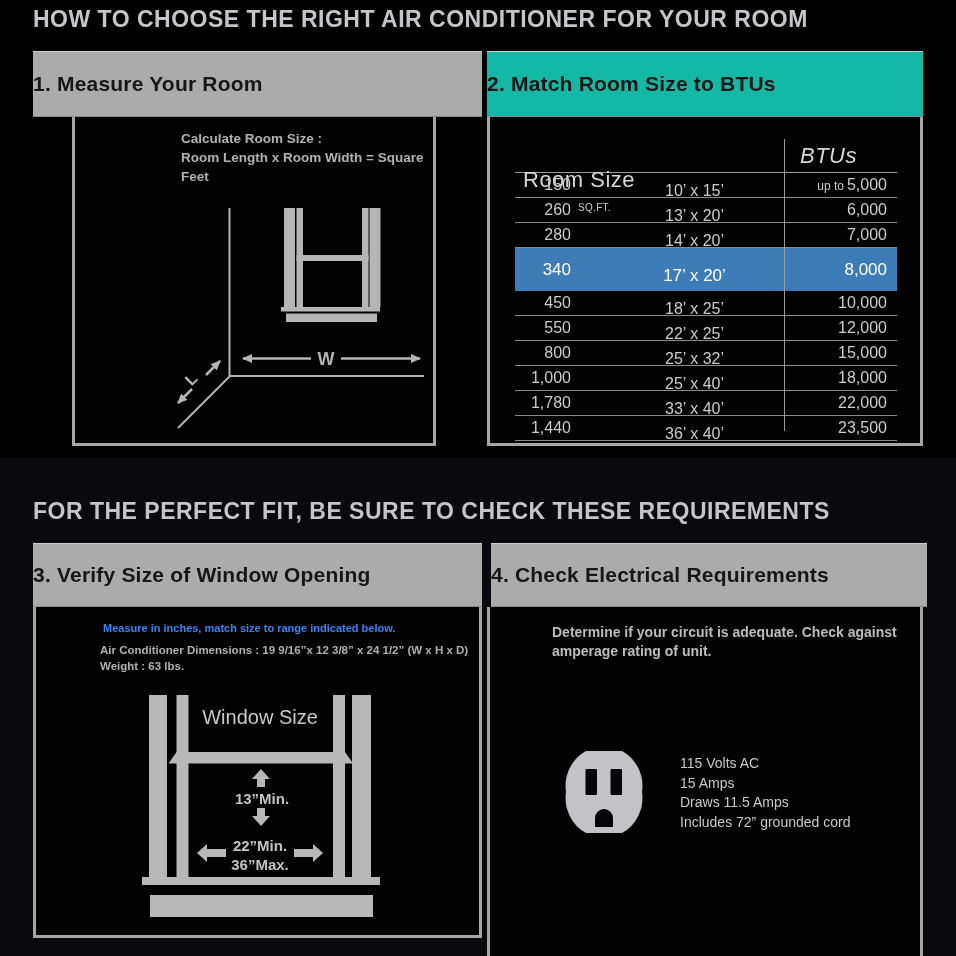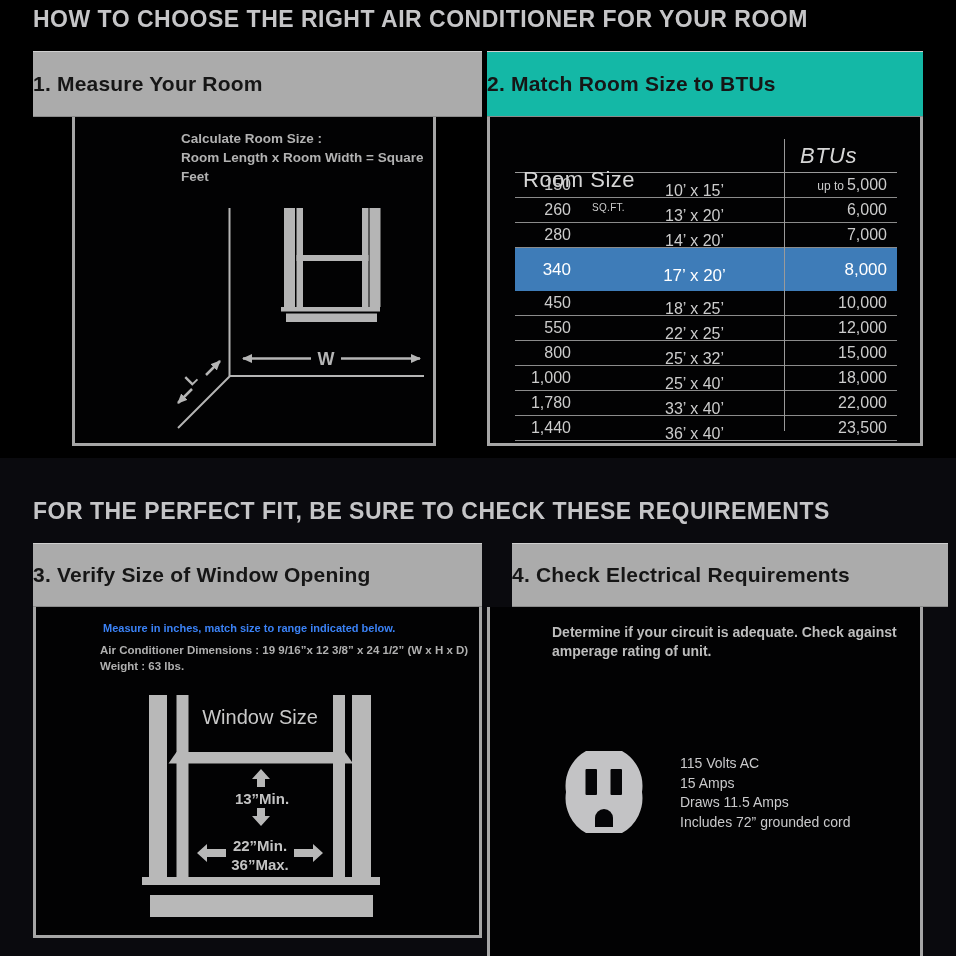--- a/index.html
+++ b/index.html
@@ -12,21 +12,21 @@
   #title1{top:6px;}
   #title2{top:498px;}
 
   .phead{position:absolute;height:66px;background:#ababab;color:#161616;
          display:flex;align-items:center;justify-content:flex-start;
          font-size:21px;font-weight:bold;letter-spacing:0.2px;
          border-top:1px solid #cfcfcf;border-bottom:1px solid #8a8a8a;box-sizing:border-box;}
   #phead1{left:33px;top:51px;width:449px;}
   #phead2{left:487px;top:51px;width:436px;}
   #phead3{left:33px;top:543px;width:449px;height:64px;}
-  #phead4{left:512px;top:543px;width:436px;height:64px;}
+  #phead4{left:491px;top:543px;width:436px;height:64px;}
 
   .pbody{position:absolute;background:#020203;border:3px solid #a6a6a6;border-top:none;box-sizing:border-box;}
   #pbody1{left:40px;top:117px;width:364px;height:329px;margin-left:32px;}
   #pbody2{left:487px;top:117px;width:436px;height:329px;}
   #pbody3{left:33px;top:607px;width:449px;height:331px;}
   #pbody4{left:487px;top:607px;width:436px;height:391px;}
 
   .calc-text{position:absolute;left:106px;top:12px;color:#b2b2b2;font-size:13.5px;
              font-weight:bold;line-height:19px;}
   .diagram-svg{position:absolute;left:0;top:0;}
@@ -34,21 +34,21 @@
   
   .btu-table{position:absolute;left:25px;top:22px;width:382px;}
   .thead{display:flex;align-items:center;height:33px;border-bottom:1px solid #9a9a9a;
          color:#d6d6d6;font-size:22px;letter-spacing:0.5px;}
   .thead .th-room{flex:1;padding-left:8px;margin-top:48px;}
   .thead .th-btu{width:113px;box-sizing:border-box;padding-left:16px;font-style:italic;}
   .trow{display:flex;align-items:center;height:24px;border-bottom:1px solid #8b8b8b;
         color:#cccccc;font-size:16px;}
   .trow.hl{height:43px;border-bottom:none;color:#ffffff;font-size:17px;}
   .c1{width:56px;text-align:right;}
-  .cu{width:34px;font-size:10px;padding-left:21px;letter-spacing:0.3px;box-sizing:border-box;margin-top:44px;}
+  .cu{width:34px;font-size:10px;padding-left:7px;letter-spacing:0.3px;box-sizing:border-box;margin-top:44px;}
   .c2{flex:1;text-align:center;margin-top:12px;}
   .c3{width:113px;text-align:right;padding-right:10px;box-sizing:border-box;}
   .prefix{font-size:12px;margin-right:3px;}
   .vdiv{position:absolute;left:269px;top:0;width:1px;height:292px;background:#9a9a9a;}
 
   
   .p3-t1{position:absolute;left:67px;top:15px;color:#3b82f6;font-size:11px;font-weight:bold;}
   .p3-t2{position:absolute;left:64px;top:37px;color:#b0b0b0;font-size:11.5px;font-weight:bold;}
   .p3-t3{position:absolute;left:64px;top:53px;color:#b0b0b0;font-size:11.5px;font-weight:bold;}
 

